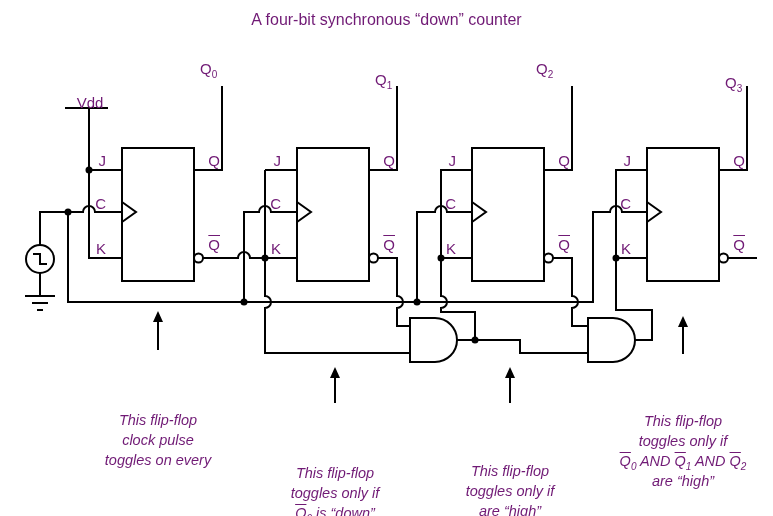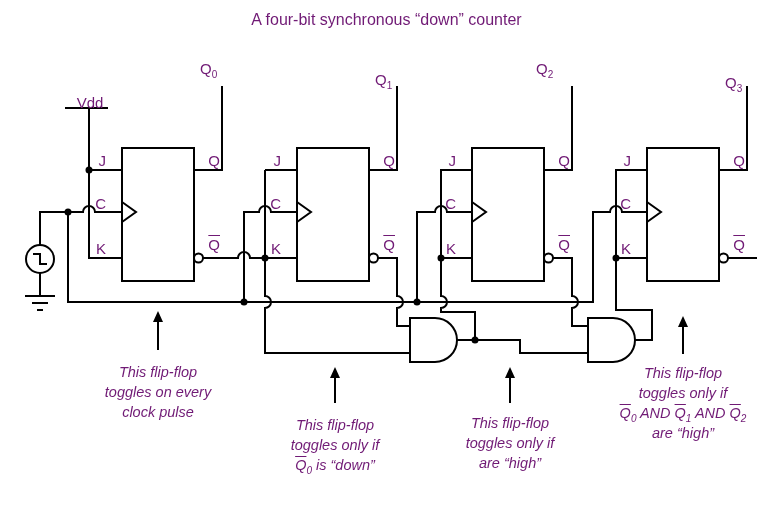--- a/index.html
+++ b/index.html
@@ -18,20 +18,21 @@
   #title{position:absolute;left:0;top:11px;width:773px;text-align:center;font-size:16px;}
   .ov{text-decoration:overline;}
   sub{font-size:10px;line-height:0;}
   .ann{
     position:absolute;
     font-style:italic;
     font-size:14.5px;
     line-height:20px;
     text-align:center;
     white-space:nowrap;
+    margin-top:48px;
   }
   .lbl-w{width:30px;}
   .qtop{width:44px;text-align:left;}
 </style>
 </head>
 <body>
 
 <div id="canvas">
 
   <svg id="schematic" width="773" height="516" viewBox="0 0 773 516" fill="none" stroke="#000" stroke-width="2">
@@ -176,22 +177,22 @@
 
   <div class="txt right lbl-w" style="left:601px;top:152px;">J</div>
   <div class="txt right lbl-w" style="left:601px;top:195px;">C</div>
   <div class="txt right lbl-w" style="left:601px;top:240px;">K</div>
   <div class="txt right lbl-w" style="left:715px;top:152px;">Q</div>
   <div class="txt right lbl-w" style="left:715px;top:236px;"><span class="ov">Q</span></div>
   <div class="txt qtop" style="left:725px;top:74px;"><span>Q</span><sub>3</sub></div>
 
   <div class="ann" style="left:48px;top:362px;width:220px;">
       <div><span>This flip-flop</span></div>
+      <div><span>clock pulse</span></div>
       <div><span>toggles on every</span></div>
-      <div><span>clock pulse</span></div>
     </div>
   <div class="ann" style="left:225px;top:415px;width:220px;">
       <div><span>This flip-flop</span></div>
       <div><span>toggles only if</span></div>
       <div><span class="ov">Q</span><sub>0</sub><span> is “down”</span></div>
     </div>
   <div class="ann" style="left:400px;top:413px;width:220px;">
       <div><span>This flip-flop</span></div>
       <div><span>toggles only if</span></div>
       <div><span>are “high”</span></div>

